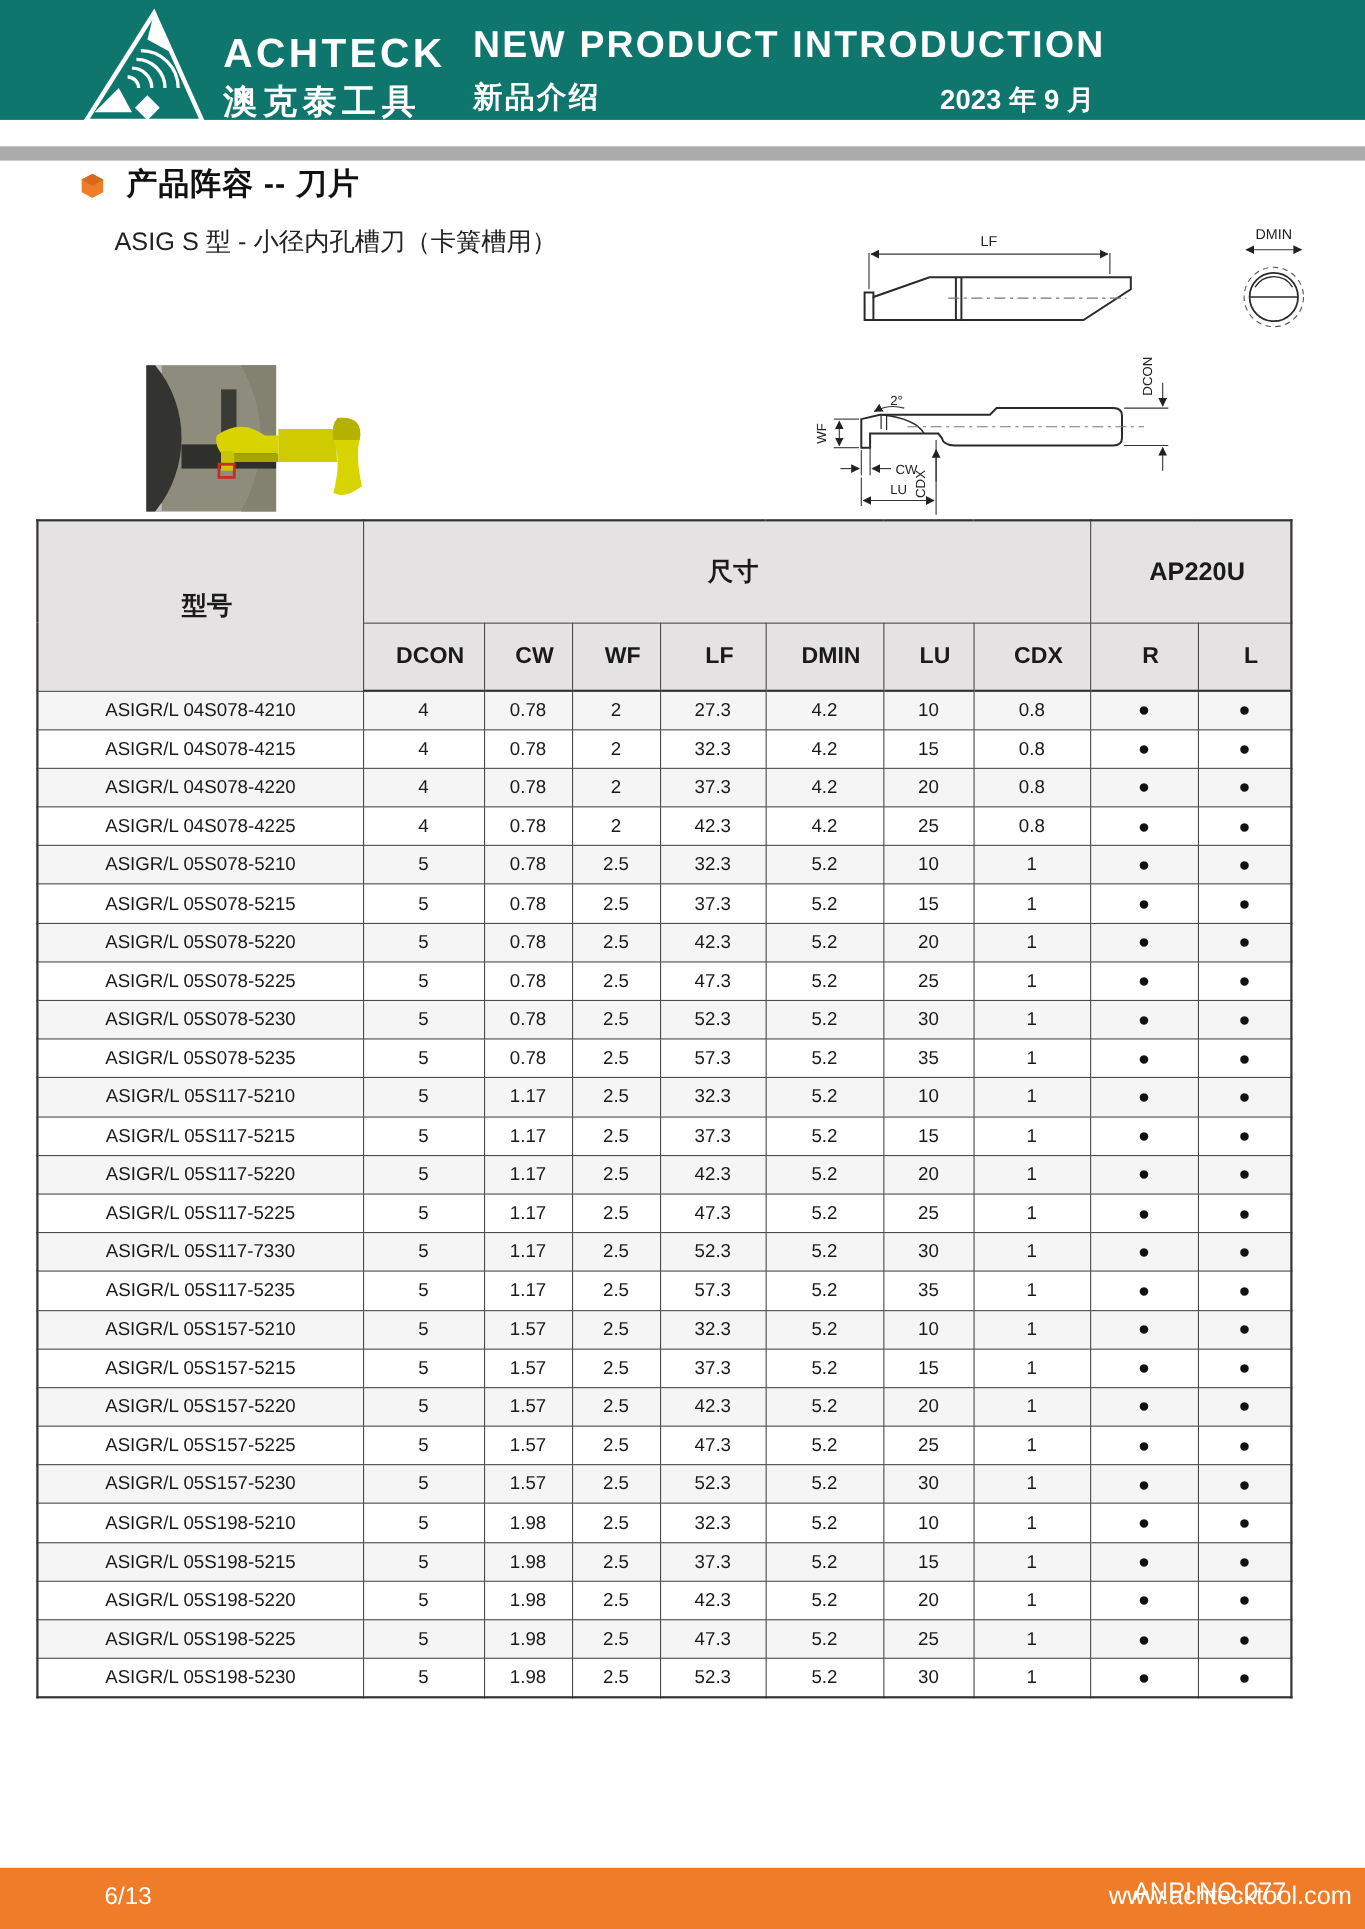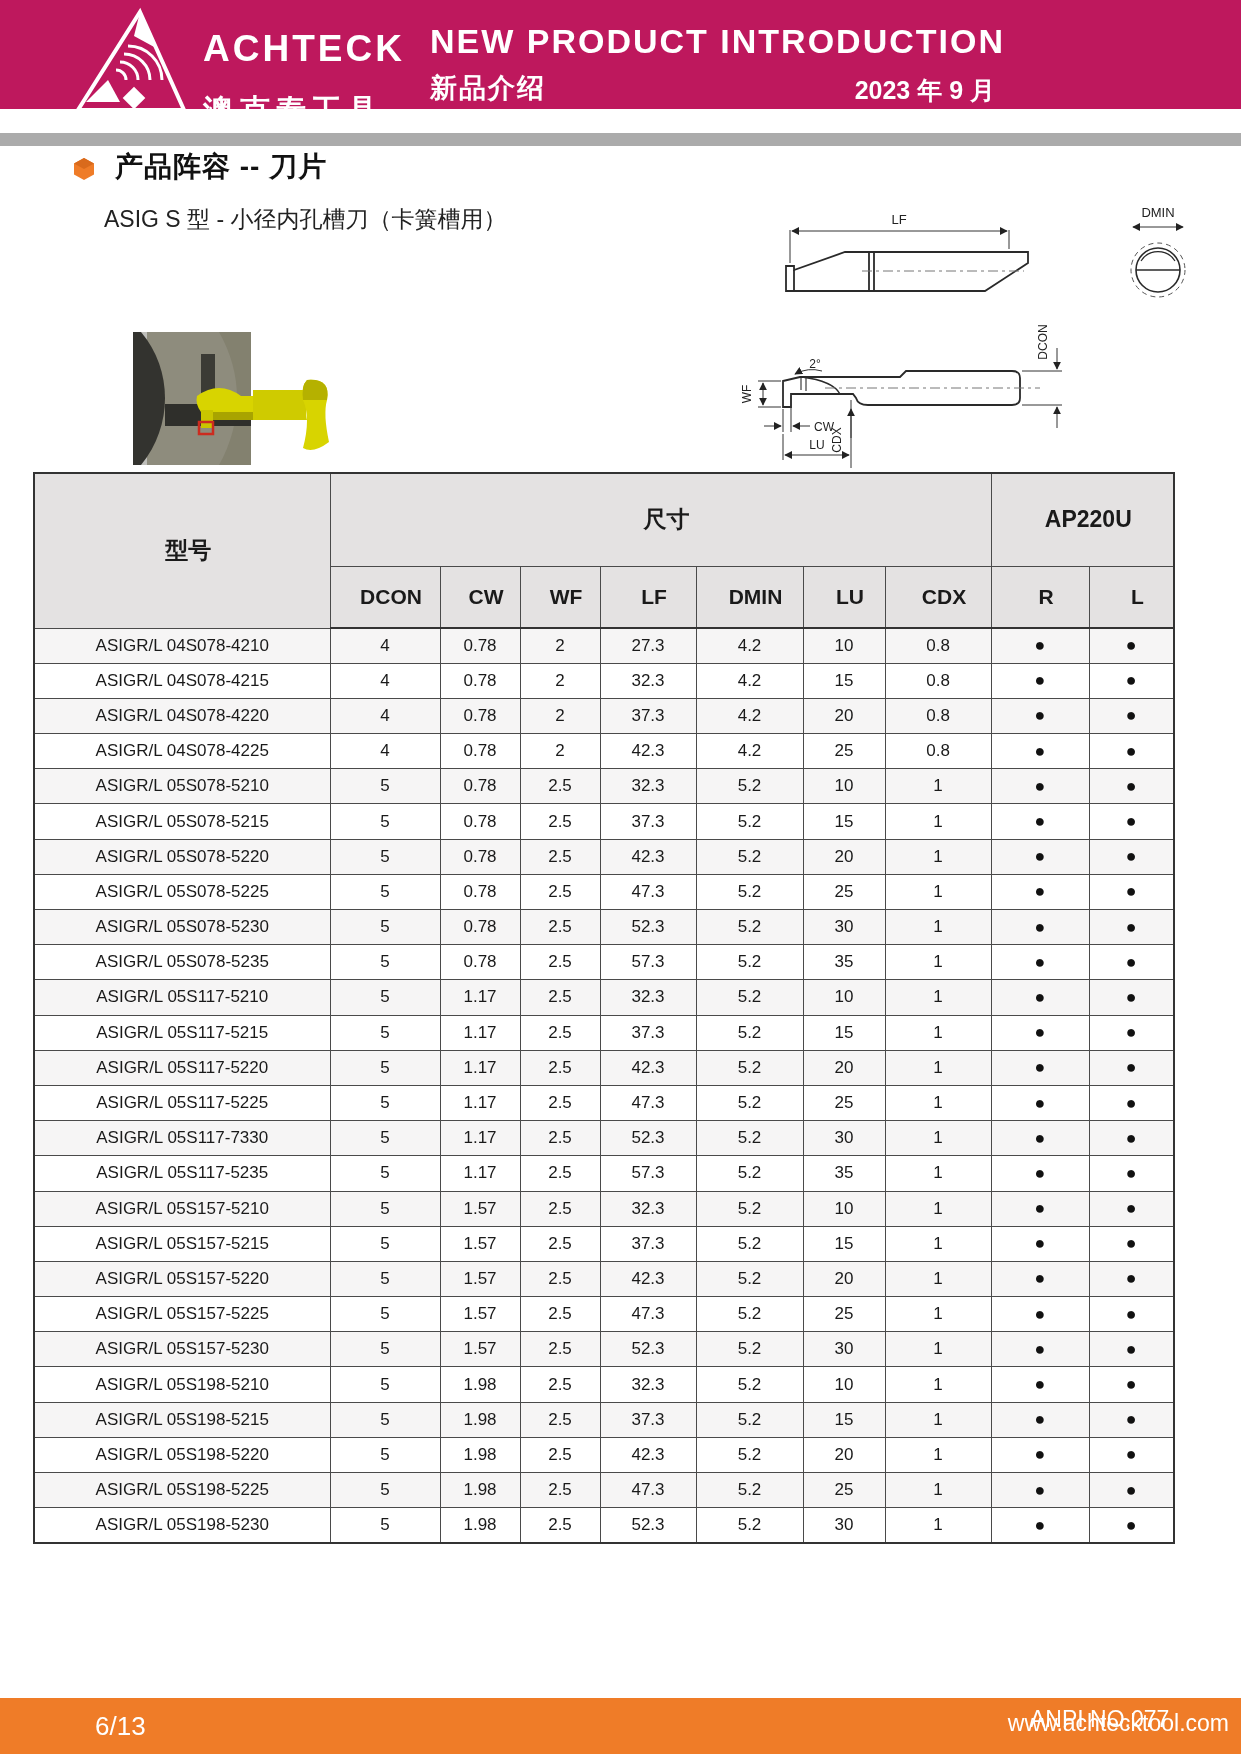--- a/index.html
+++ b/index.html
@@ -3,25 +3,25 @@
 <meta charset="utf-8">
 <style>
   * { margin:0; padding:0; box-sizing:border-box; }
   html,body { background:#fff; }
   body { font-family:"Liberation Sans", sans-serif; }
   #page {
     position:relative; width:1241px; height:1754px; background:#ffffff;
     overflow:hidden;
   }
   
-  .topbar { position:absolute; left:0; top:0; width:1241px; height:109px; background:#be185d; }
+  .topbar { position:absolute; left:0; top:0; width:1241px; height:109px; background:#0f766e; }
   .logo-wrap { position:absolute; left:68px; top:6px; width:330px; height:112px; }
   .logo-svg { position:absolute; left:0; top:0; }
   .brand-en { position:absolute; left:135px; top:22px; color:#fff; font-size:37px; font-weight:bold; letter-spacing:3px; }
-  .brand-cn { position:absolute; left:135px; top:66px; color:#fff; font-size:31px; font-weight:bold; letter-spacing:5px;margin-top:18px; }
+  .brand-cn { position:absolute; left:135px; top:66px; color:#fff; font-size:31px; font-weight:bold; letter-spacing:5px; }
   .title-en { position:absolute; left:430px; top:22px; width:570px; color:#fff; font-size:34px; font-weight:bold; letter-spacing:2px; white-space:nowrap; }
   .title-cn { position:absolute; left:430px; top:70px; color:#fff; font-size:27px; font-weight:bold; letter-spacing:2px; }
   .date-txt { position:absolute; left:430px; top:74px; width:565px; text-align:right; color:#fff; font-size:25px; font-weight:bold; }
   .graybar { position:absolute; left:0; top:133px; width:1241px; height:13px; background:#ABABAB; }
   
   .bullet { position:absolute; left:74px; top:158px; }
   .sec-title { position:absolute; left:115px; top:148px; font-size:28px; font-weight:bold; color:#111; letter-spacing:1px; }
   .sec-sub { position:absolute; left:104px; top:204px; font-size:23px; color:#222; }
   
   .render3d { position:absolute; left:110px; top:290px; }
@@ -33,21 +33,21 @@
   .spec-table { border:2px solid #333; }
   .spec-table thead th { background:#E4E2E2;padding-left:12px; }
   .row1 th { height:93px; font-size:23px; font-weight:bold; }
   .row2 th { height:62px; font-size:21px; font-weight:bold; border-bottom:2px solid #333; }
   .spec-table tbody td { height:35.2px; font-size:17px; }
   .spec-table tbody tr.odd  td { background:#F6F5F5; }
   .spec-table tbody tr.even td { background:#FFFFFF; }
   .spec-table tbody td.dot { font-size:18px; color:#111; }
   
   .footbar { position:absolute; left:0; top:1698px; width:1241px; height:56px; background:#EF7C28; }
-  .foot-page { position:absolute; left:95px; top:1711px; color:#fff; font-size:26px; }
+  .foot-page { position:absolute; left:95px; top:1711px; color:#fff; font-size:22px; }
   .foot-site { position:absolute; left:0; top:1710px; width:1229px; text-align:right; color:#fff; font-size:23px; }
   .foot-doc { position:absolute; left:1030px; top:1706px; color:#fff; font-size:23px; }
 </style>
 </head>
 <body>
 
 <div id="page">
 
   <div class="topbar">
     <div class="logo-wrap">

